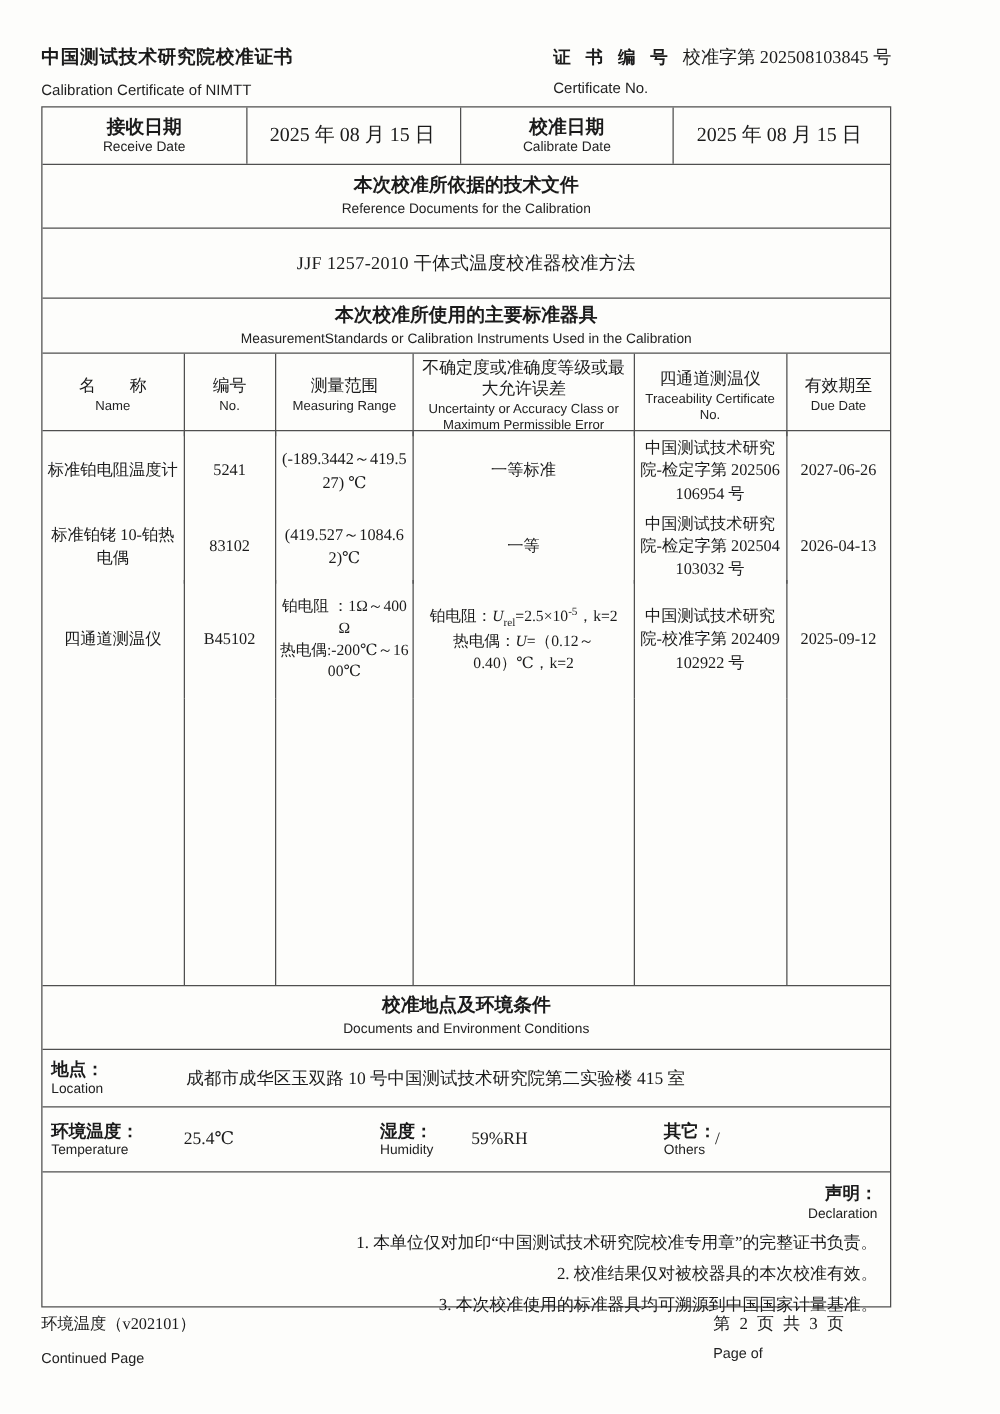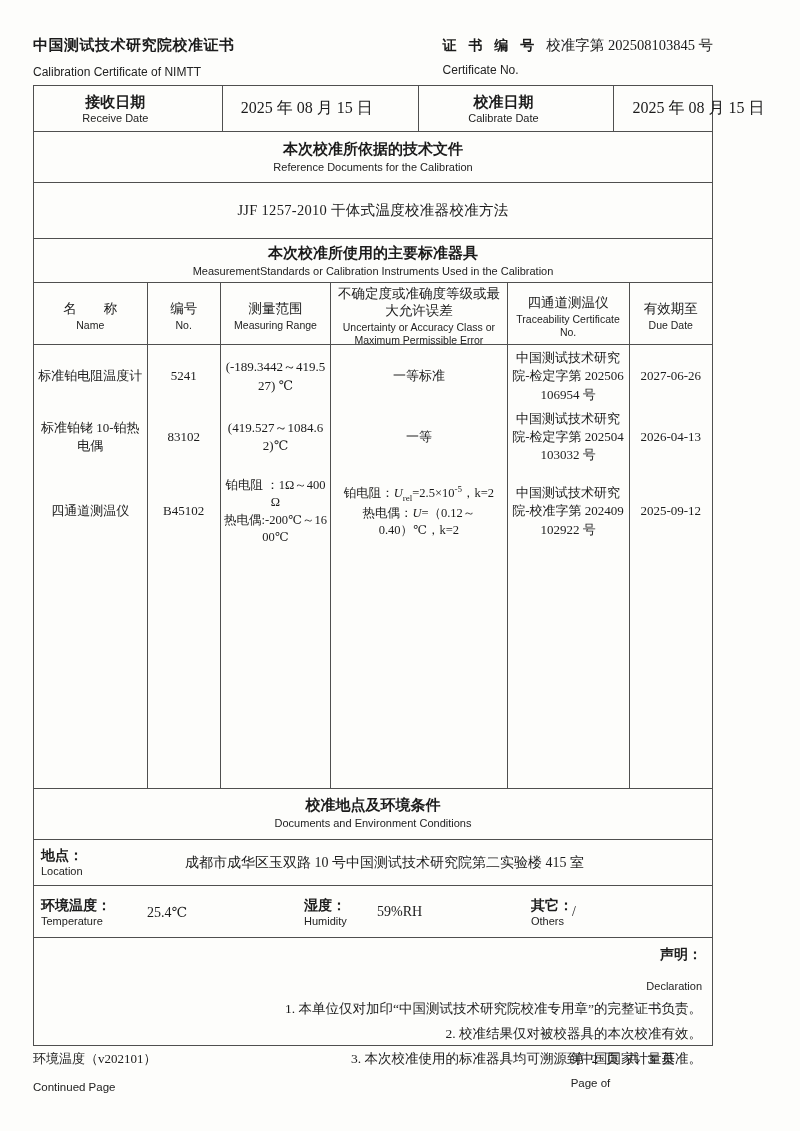--- a/index.html
+++ b/index.html
@@ -22,21 +22,21 @@
   .certno-en { margin-top:8px; font-size:12px; color:#222; }
 
   
   .doc { position:absolute; left:33px; top:85px; width:680px; height:961px; border:1px solid #4f4f4f; }
   .doc > * + * { border-top:1px solid #4f4f4f; }
   .doc > .std-row { border-top:none; }
 
   .cell-split + .cell-split, .c + .c { border-left:1px solid #4f4f4f; }
 
   
-  .dates-row { display:grid; grid-template-columns:24% 25.2% 25.2% 25.6%; height:45px;gap:25px; }
+  .dates-row { display:grid; grid-template-columns:24% 25.2% 25.2% 25.6%; height:45px; }
   .lab { display:flex; flex-direction:column; justify-content:center; text-align:center; }
   .lab .cn { font-size:15px; font-weight:bold; line-height:17px; }
   .lab .en { font-size:11px; line-height:13px; margin-top:2px; color:#222; }
   .val { display:flex; align-items:center; padding-left:18px; font-size:16px; }
 
   
   .sec { text-align:center; }
   .sec .cn { font-size:15px; font-weight:bold; line-height:20px; }
   .sec .en { font-size:11px; line-height:14px; margin-top:1px; color:#222; }
   .sec-b { height:51px; padding-top:7px; }
@@ -53,34 +53,34 @@
   .std-row .c { display:flex; flex-direction:column; justify-content:center; text-align:center; padding:2px 3px; font-size:13px; line-height:1.4; }
   .r1 { height:63px; } .r2 { height:56px; } .r3 { height:95px; } .rfill { height:229px; }
   .range-cell, .trace-cell { word-break:break-all; }
   .trace-cell { font-size:12.5px; padding:2px 4px; line-height:1.45; }
   .r3 .range-cell, .r3 .unc-cell { font-size:12.5px; }
   .unc-cell { line-height:1.55; }
   .unc-cell i { font-family:"Liberation Serif","DejaVu Serif",serif; }
   .unc-cell sub, .unc-cell sup { font-size:9px; }
 
   
-  .loc-row { display:flex; height:46px; padding-left:7px;gap:36px; }
+  .loc-row { display:flex; height:46px; padding-left:7px; }
   .loc-label { width:108px; display:flex; flex-direction:column; justify-content:center; }
   .loc-label .cn, .env-label .cn { font-size:14px; font-weight:bold; line-height:17px; }
   .loc-label .en, .env-label .en { font-size:11px; line-height:13px; margin-top:1px; color:#222; }
   .loc-value { flex:1; display:flex; align-items:center; font-size:14px; }
   .env-row { position:relative; height:52px; }
   .env-item { position:absolute; top:50%; transform:translateY(-50%); }
   .env-value { font-size:14px; }
   .p-tl { left:7px; } .p-tv { left:113px; } .p-hl { left:270px; } .p-hv { left:343px; } .p-ol { left:497px; } .p-ov { left:538px; }
 
   
   .decl { height:110px; padding:7px 10px 0;text-align:right; }
   .decl-title { font-size:14px; font-weight:bold; line-height:18px; }
-  .decl-en { font-size:11px; line-height:14px; margin-top:16px; color:#222; }
+  .decl-en { font-size:11px; line-height:14px; margin-top:1px; color:#222; }
   .decl-items { margin-top:3px; }
   .decl-item { font-size:13.5px; line-height:25px; }
 
   
   .footer { position:absolute; left:33px; top:1050px; width:680px; display:flex; justify-content:space-between; }
   .footer-left .cn { font-size:13px; }
   .footer-left .en { font-size:11.5px; margin-top:13px; color:#222; }
   .footer-right { margin-right:36px; }
   .footer-right .cn { font-size:13.5px; letter-spacing:2px; }
   .footer-right .en { font-size:11.5px; margin-top:9px; color:#222; }

